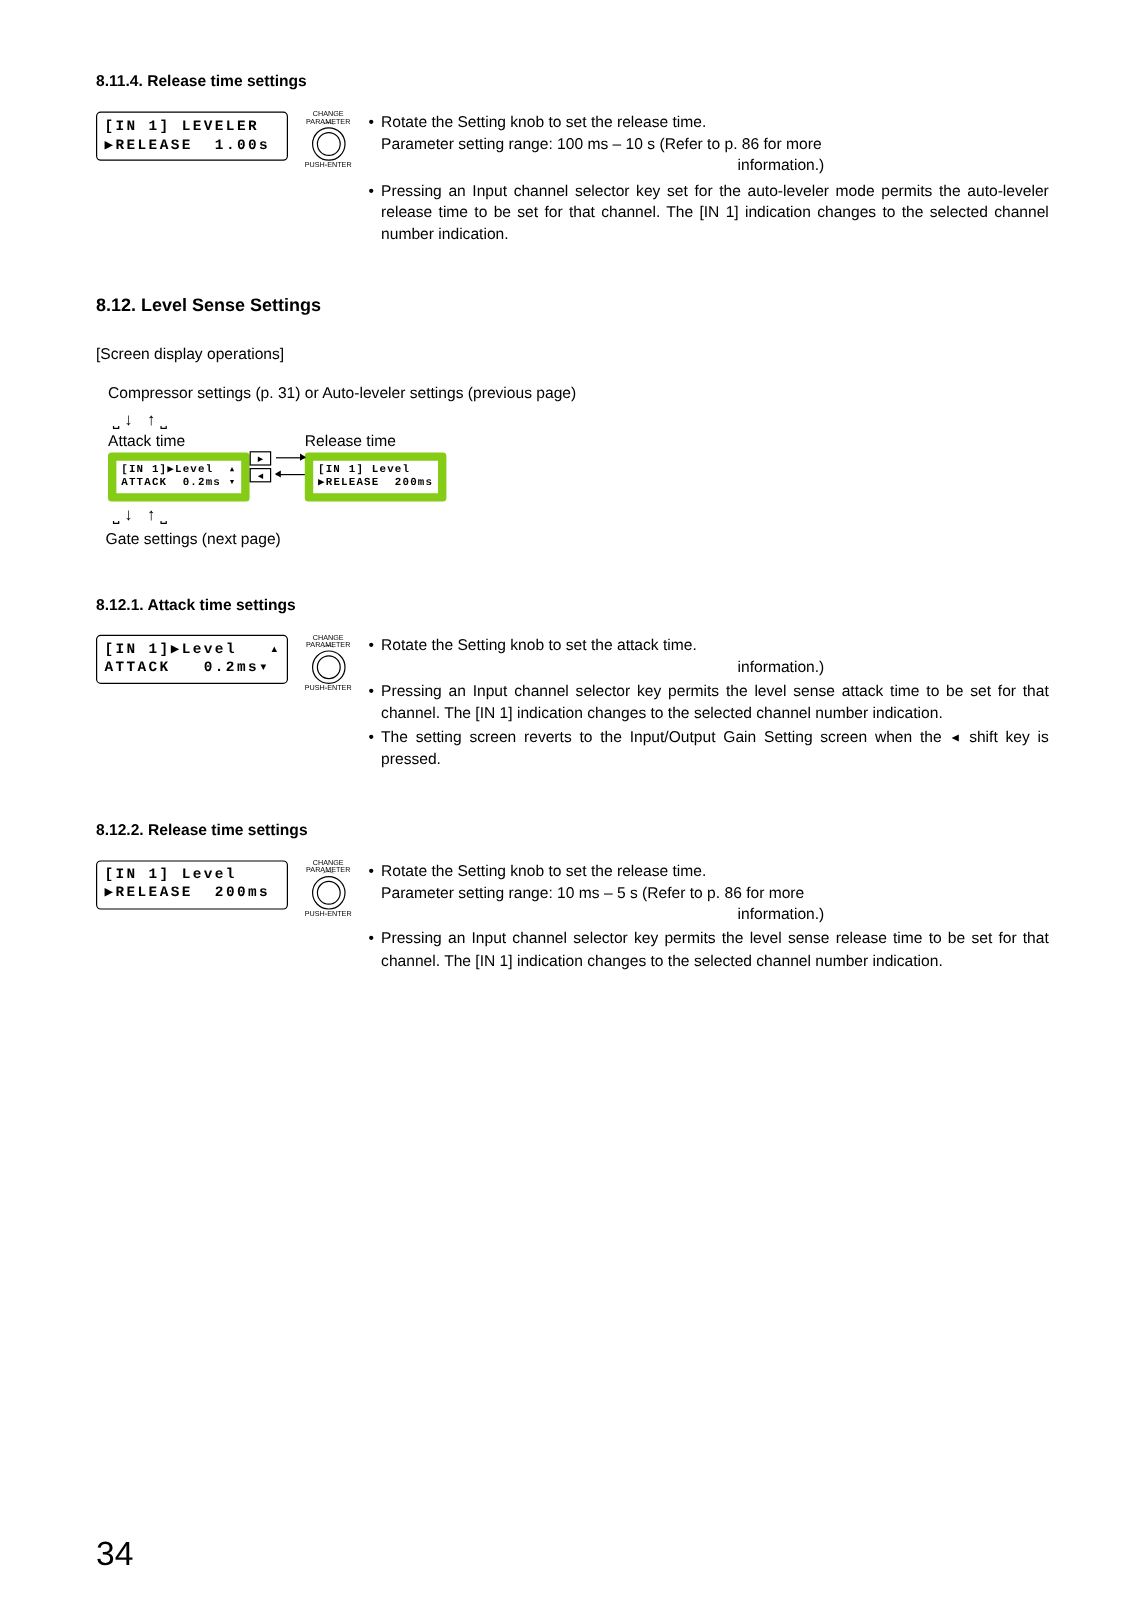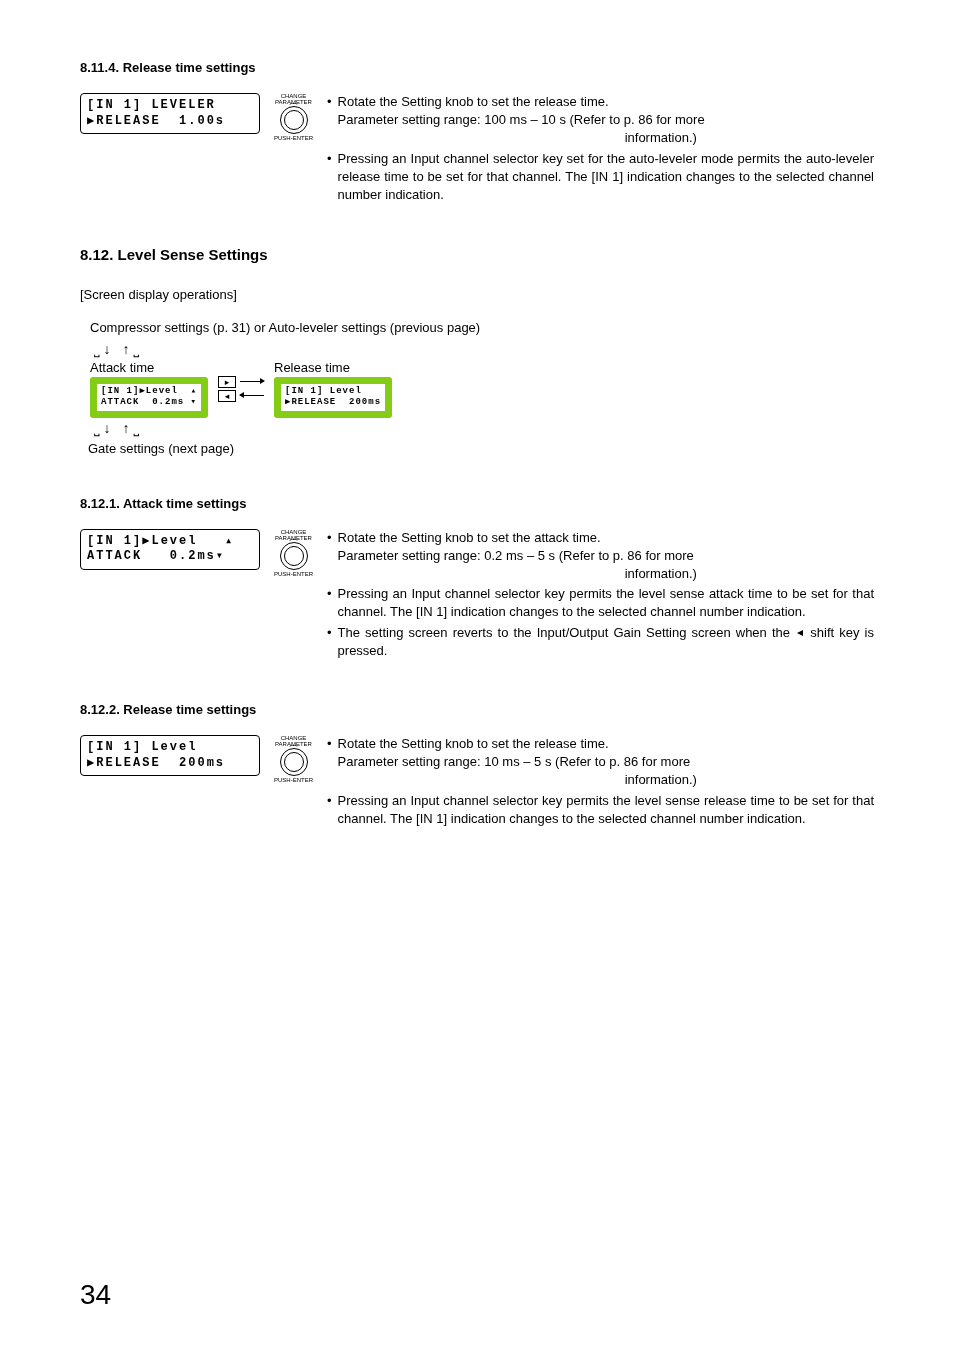--- a/index.html
+++ b/index.html
@@ -13,21 +13,21 @@
     position: relative;
     padding: 60px 80px 40px 80px;
   }
   .h3 { font-weight: bold; font-size: 13px; margin-bottom: 18px; }
   .h2 { font-weight: bold; font-size: 15px; margin-bottom: 24px; }
   .section { margin-bottom: 40px; }
   .row { display: flex; align-items: flex-start; gap: 14px; }
   .lcd {
     border: 1.5px solid #000;
     border-radius: 4px;
-    width: 180px;
+    width: 160px;
     padding: 4px 6px;
     font-family: "Courier New", monospace;
     font-weight: bold;
     font-size: 12px;
     letter-spacing: 2px;
     line-height: 1.3;
     white-space: pre;
   }
   .lcd-sm {
     border: 7px solid #84cc16;
@@ -54,21 +54,21 @@
   .knob-arrow { position: absolute; top: -4px; left: 50%; transform: translateX(-50%); font-size: 11px; }
   .bullets { flex: 1; text-align: justify; line-height: 1.4; }
   .bullets ul { list-style: none; padding-left: 0; }
   .bullets li { display: flex; margin-bottom: 2px; }
   .bullets li .dot { margin-right: 6px; }
   .bullets li .txt { flex: 1; }
   .para { text-align: justify; line-height: 1.4; margin-bottom: 24px; }
   .ops { font-weight: normal; margin-bottom: 18px; }
   .flowwrap { margin-bottom: 8px; }
   .flowtitle { font-size: 13px; margin-left: 10px; margin-bottom: 6px; }
-  .flowinner { display: flex; align-items: center; gap: 10px; margin-left: 10px; }
+  .flowinner { display: flex; align-items: center; margin-left: 10px; }
   .navicons { font-size: 14px; margin-left: 14px; margin-top: 2px; margin-bottom: 2px; letter-spacing: 4px;}
   .arrowbox { display:flex; flex-direction:column; gap:2px; }
   .arrbtn { border:1px solid #000; width:18px; height:12px; display:flex; align-items:center; justify-content:center; font-size:9px;}
   .arrln { width:24px; height:1px; background:#000; position:relative; }
   .arrln::after{content:"";position:absolute;right:-1px;top:-3px;border-left:5px solid #000;border-top:3.5px solid transparent;border-bottom:3.5px solid transparent;}
   .arrln.rev::after{left:-1px;right:auto;border-left:none;border-right:5px solid #000;}
   .smlabel { font-size: 13px; margin-bottom: 2px; }
   .gatelabel { font-size: 13px; margin-left: 8px; margin-top: 4px; }
   .pagenum {
     position: absolute;
@@ -156,21 +156,21 @@
       <span>PARAMETER</span>
       <div class="knob">
           <span class="knob-arrow">⌒</span>
         </div>
       <span>PUSH-ENTER</span>
     </div>
     <div class="bullets">
       <ul>
         <li>
             <span class="dot">•</span>
-            <span class="txt"><span>Rotate the Setting knob to set the attack time.</span><br><span class="justline">Parameter setting range: 0.2 ms – 5 s (Refer to p. 86 for more</span><span class="center-info justline">information.)</span></span>
+            <span class="txt"><span>Rotate the Setting knob to set the attack time.</span><br><span class="center-info justline">information.)</span></span>
           </li>
         <li>
             <span class="dot">•</span>
             <span class="txt">Pressing an Input channel selector key permits the level sense attack time to be set for that channel. The [IN 1] indication changes to the selected channel number indication.</span>
           </li>
         <li>
             <span class="dot">•</span>
             <span class="txt"><span>The setting screen reverts to the Input/Output Gain Setting screen when the </span><span class="tri-l-sm"></span><span> shift key is pressed.</span></span>
           </li>
       </ul>

